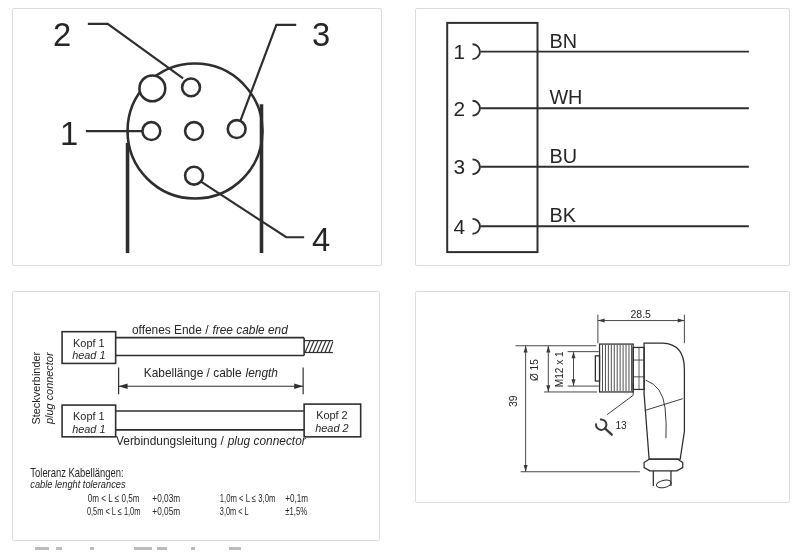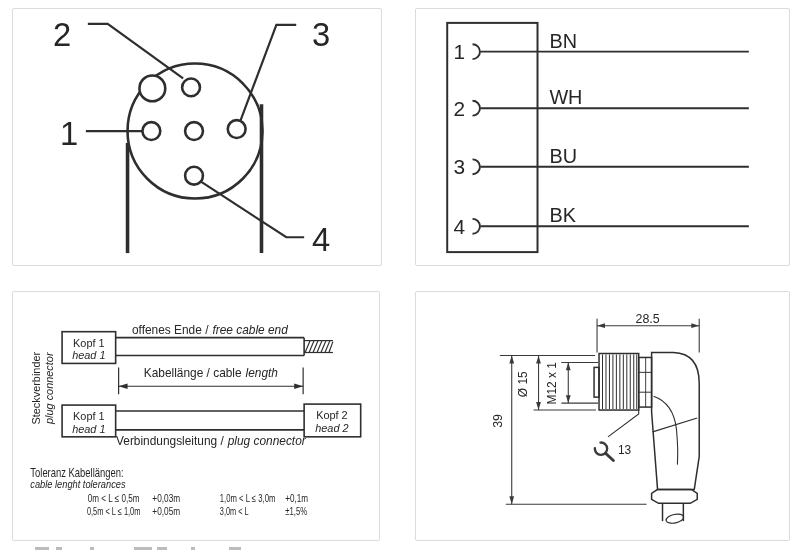--- a/index.html
+++ b/index.html
@@ -134,21 +134,21 @@
       <text class="lbl11" x="208" y="212" textLength="56" lengthAdjust="spacingAndGlyphs">1,0m &lt; L ≤ 3,0m</text>
       <text class="lbl11" x="274" y="212" textLength="23" lengthAdjust="spacingAndGlyphs">+0,1m</text>
       <text class="lbl11" x="74" y="225" textLength="54" lengthAdjust="spacingAndGlyphs">0,5m &lt; L ≤ 1,0m</text>
       <text class="lbl11" x="140" y="225" textLength="28" lengthAdjust="spacingAndGlyphs">+0,05m</text>
       <text class="lbl11" x="208" y="225" textLength="29" lengthAdjust="spacingAndGlyphs">3,0m &lt; L</text>
       <text class="lbl11" x="274" y="225" textLength="22" lengthAdjust="spacingAndGlyphs">±1,5%</text>
     </g>
   </svg>
 </div>
 
-<div class="panel" style="left:415px;top:291px;width:375px;height:250px;">
+<div class="panel" style="left:415px;top:291px;width:375px;height:212px;">
   <svg viewBox="0 0 375 250">
 
     <g stroke="#3a3a3a" fill="none" stroke-width="1.1">
       <line x1="182" y1="27" x2="182" y2="61"></line>
       <line x1="285" y1="27" x2="285" y2="61"></line>
       <line x1="182" y1="34" x2="285" y2="34"></line>
       <line x1="84" y1="64" x2="180" y2="64"></line>
       <line x1="90" y1="214" x2="232" y2="214"></line>
       <line x1="96" y1="64" x2="96" y2="214"></line>
       <line x1="123" y1="64" x2="123" y2="119"></line>

